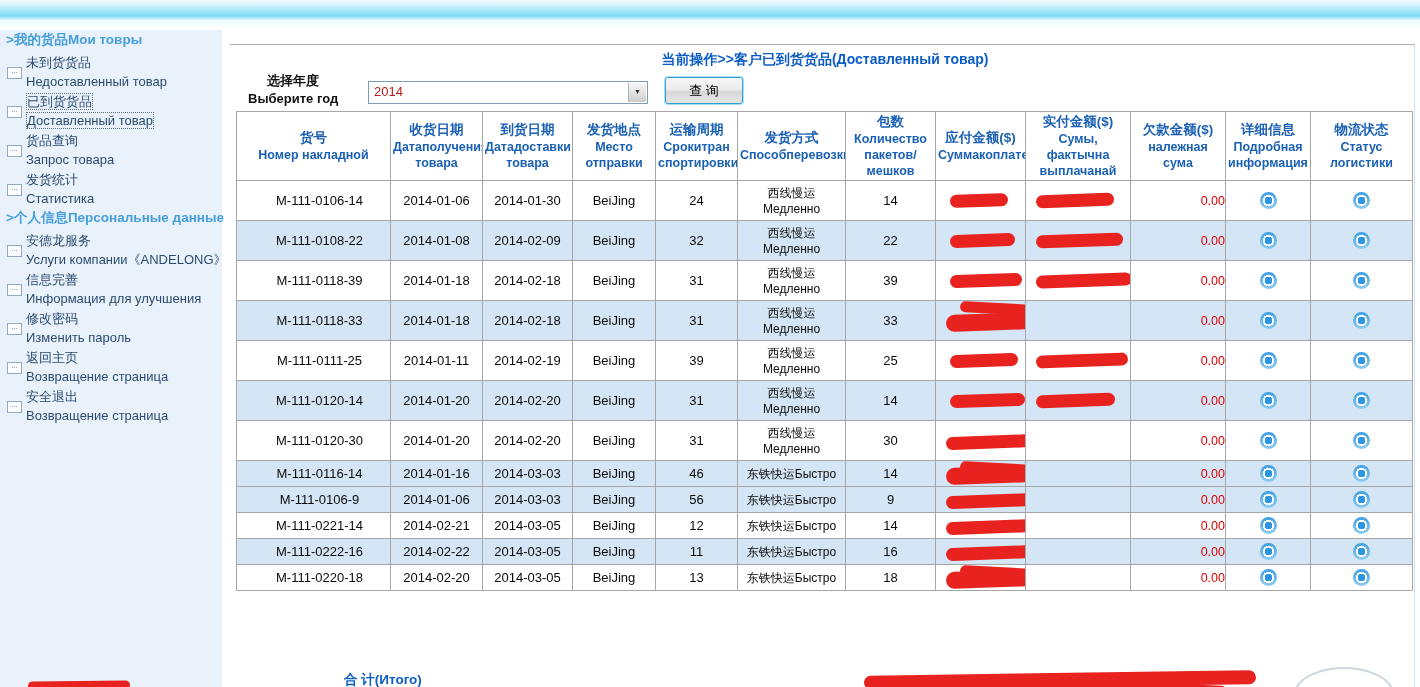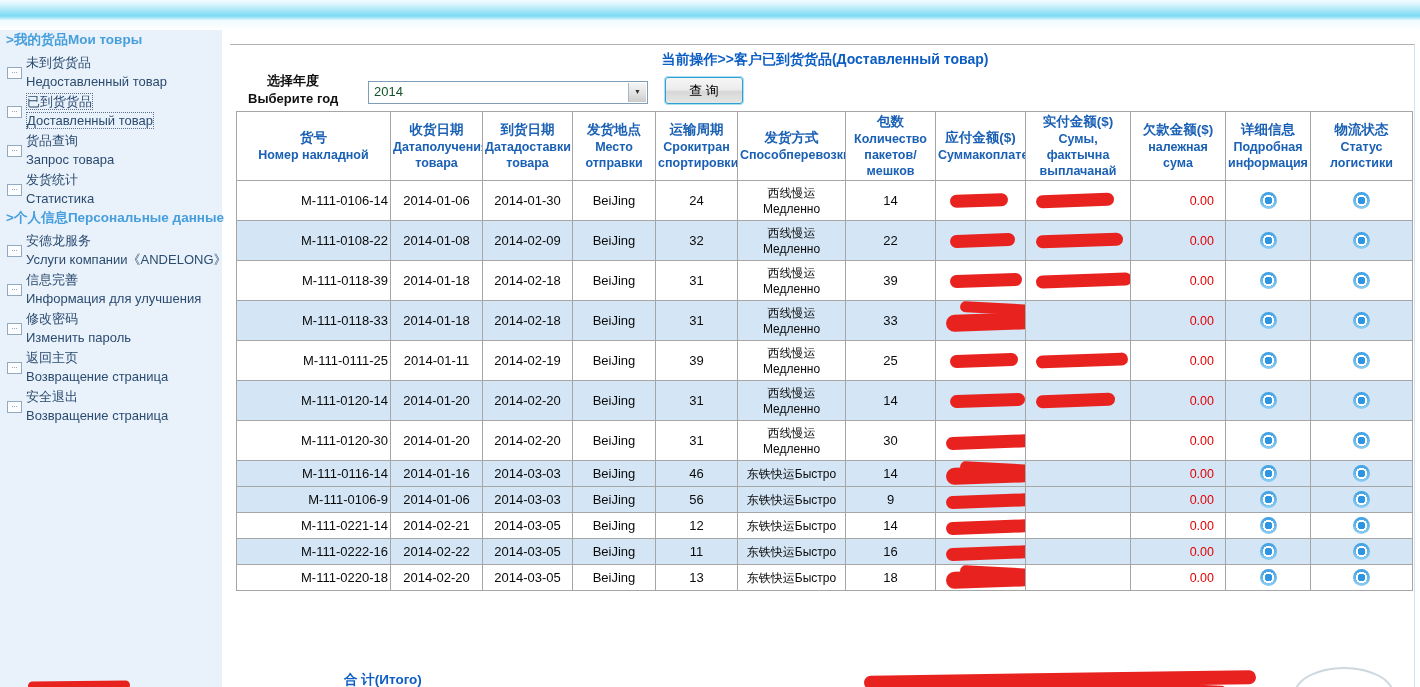--- a/index.html
+++ b/index.html
@@ -22,43 +22,43 @@
   .side-scribble{position:absolute;left:28px;top:651px;width:102px;height:9px;background:#e8231f;border-radius:5px;transform:rotate(-0.6deg);}
 
   
   .content{position:absolute;left:230px;top:44px;width:1184px;height:643px;background:#fff;
     border-top:1px solid #b3b3b3;border-right:1px solid #cfe3f2;}
   .breadcrumb{padding:6px 0 0 6px;font-size:14px;font-weight:bold;color:#0d5ec4;height:20px;white-space:nowrap;text-align:center;}
 
   .filter-row{position:relative;height:40px;}
   .filter-label{position:absolute;left:18px;top:1px;text-align:center;font-weight:bold;color:#111;font-size:13px;line-height:18px;}
   .select-box{position:absolute;left:138px;top:10px;width:278px;height:21px;border:1px solid #7f9db9;background:#fff;cursor:pointer;}
-  .select-value{position:absolute;left:5px;top:2px;font-size:13px;color:#14532d;}
+  .select-value{position:absolute;left:5px;top:2px;font-size:13px;color:#b91c1c;}
   .select-arrow{position:absolute;right:1px;top:1px;bottom:1px;width:17px;background:linear-gradient(180deg,#f5f5f5,#dfdfdf 60%,#cccccc);
     border-left:1px solid #a3b8cc;text-align:center;font-size:7px;line-height:18px;color:#333;cursor:pointer;}
   .search-btn{position:absolute;left:435px;top:6px;width:78px;height:27px;border:1px solid #2f9fd4;border-radius:3px;
     box-shadow:0 0 0 1px #a9e0f3;background:linear-gradient(180deg,#f6f6f6,#ececec 45%,#d7d7d7 55%,#e6e6e6);
     font-size:13px;color:#000;font-family:inherit;cursor:pointer;}
 
   
   .grid-wrap{position:absolute;left:6px;top:66px;}
   table.grid{border-collapse:collapse;table-layout:fixed;width:1176px;}
   table.grid th,table.grid td{border:1px solid #a6a6a6;overflow:hidden;}
   table.grid thead tr{height:62px;}
   th .h-cn{font-size:13.5px;font-weight:bold;color:#1a60b4;}
   th .h-ru{font-size:12.5px;font-weight:bold;color:#1a60b4;}
   th{text-align:center;line-height:1.3;padding:1px 2px;background:#fff;}
   tr.tall{height:40px;}
   tr.short{height:26px;}
   tr.alt td{background:#d4e6f6;}
   td{font-size:13px;color:#0a0a0a;text-align:center;padding:0 2px;background:#fff;}
-  td.cargo{text-align:right;padding-left:14px;}
+  td.cargo{text-align:center;padding-left:14px;}
   td.method{font-size:12px;line-height:1.35;}
   td.amount{position:relative;}
-  td.debt{text-align:right;padding-right:11px;color:#e00000;font-size:12.5px;}
+  td.debt{text-align:right;padding-right:0;color:#e00000;font-size:12.5px;}
   .scrib{position:absolute;background:#e8231f;border-radius:7px;height:13px;top:50%;margin-top:-7px;transform:rotate(-2deg);}
   .scrib.thick{height:17px;margin-top:-9px;border-radius:9px;}
   .scrib2{position:absolute;background:#e8231f;border-radius:7px;height:11px;transform:rotate(3deg);}
   .target-icon{display:inline-block;width:17px;height:17px;border-radius:50%;vertical-align:middle;cursor:pointer;
     background:radial-gradient(circle at 50% 50%, #2d95e2 0 3.6px, #ffffff 3.7px 5.7px, rgba(255,255,255,0) 5.8px),
                linear-gradient(180deg,#3f9fe2,#8ccdf4);}
 
   
   .summary-row{position:absolute;left:6px;top:620px;width:1176px;height:30px;}
   .summary-label{position:absolute;left:108px;top:6px;font-size:13.5px;font-weight:bold;color:#0d5ec4;white-space:nowrap;}

